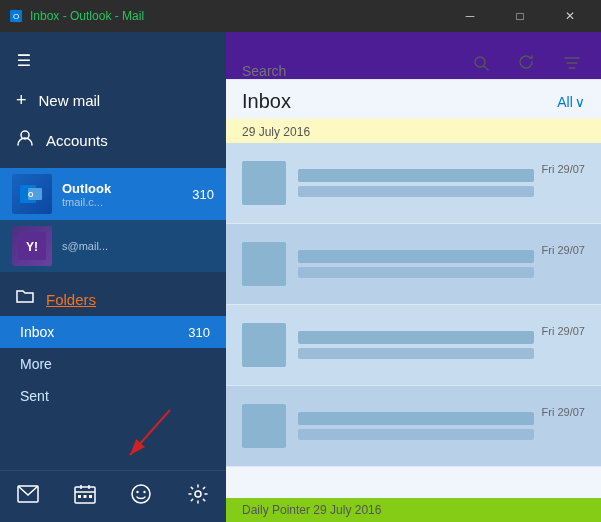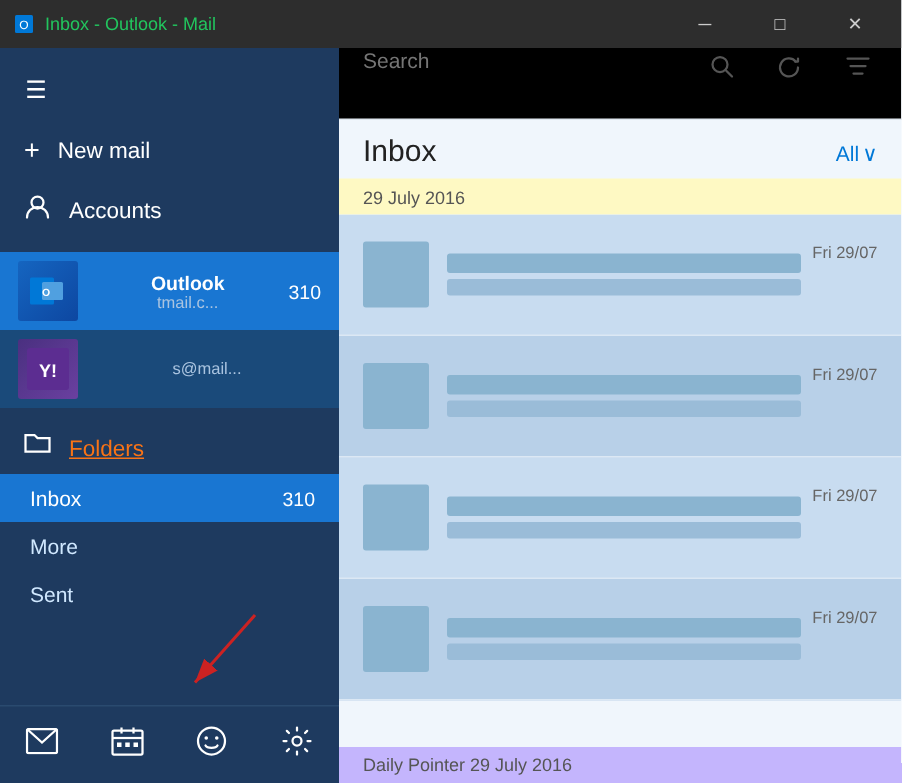--- a/index.html
+++ b/index.html
@@ -147,21 +147,20 @@
     .account-avatar.outlook {
       background: linear-gradient(135deg, #1565C0, #0D47A1);
     }
     .account-avatar.yahoo {
       background: linear-gradient(135deg, #4a3080, #6a40a0);
     }
 
     .account-info {
       flex: 1;
       min-width: 0;
-      text-align: center;
     }
     .account-name {
       color: #fff;
       font-size: 13px;
       font-weight: 600;
     }
     .account-email {
       color: #aac4e0;
       font-size: 11px;
       white-space: nowrap;
@@ -247,23 +246,23 @@
     .main-content {
       flex: 1;
       display: flex;
       flex-direction: column;
       background: #f0f6fc;
       overflow: hidden;
     }
 
     .search-bar {
       height: 48px;
-      background: #000000;
-      display: flex;
-      align-items: flex-start;
+      background: #4c1d95;
+      display: flex;
+      align-items: flex-end;
       padding: 0 16px;
       border-bottom: 1px solid #e0e8f0;
       gap: 20px;
     }
     .search-input {
       flex: 1;
       border: none;
       outline: none;
       font-size: 14px;
       color: #aaa;
@@ -398,21 +397,21 @@
     .arrow-svg {
       position: absolute;
       bottom: 52px;
       left: 110px;
       pointer-events: none;
       z-index: 10;
     }
 
     .daily-pointer-bar {
       height: 24px;
-      background: #c4b5fd;
+      background: #84cc16;
       display: flex;
       align-items: center;
       padding: 0 16px;
       font-size: 12px;
       color: #555;
     }
   </style>
 </head>
 <body>
 

